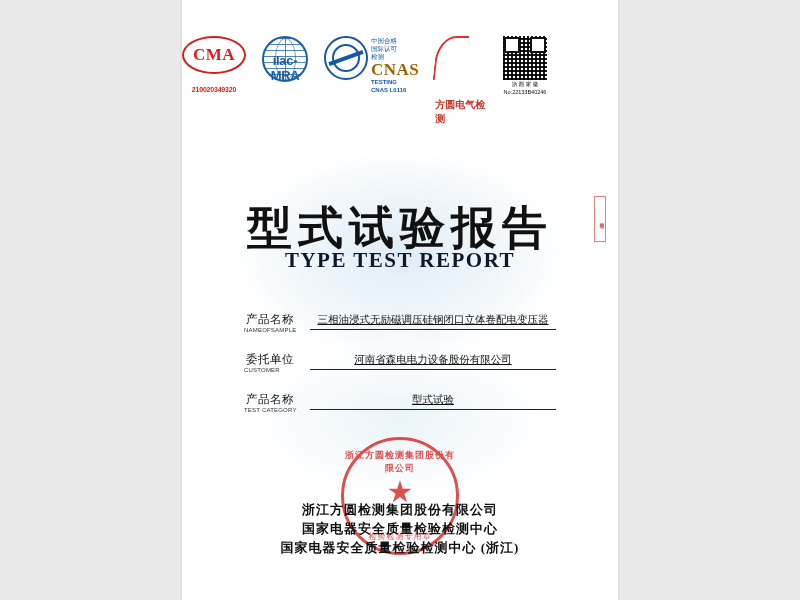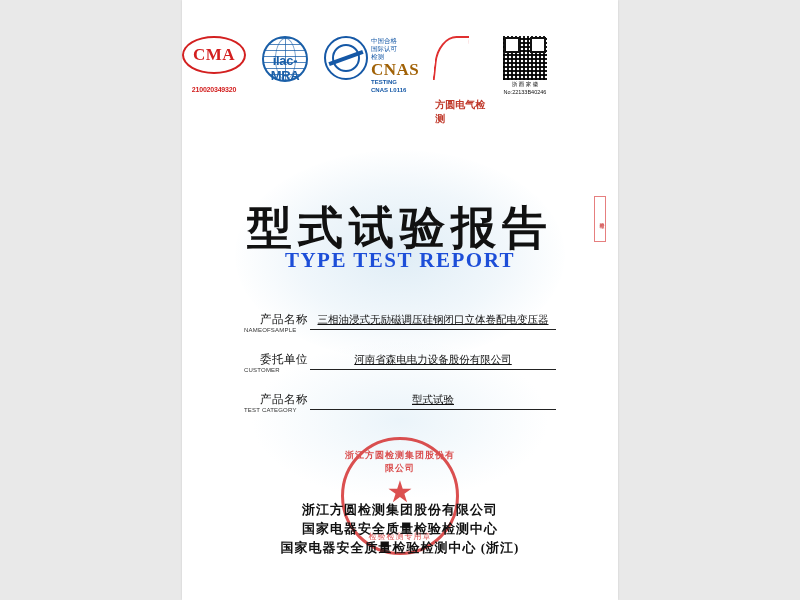--- a/index.html
+++ b/index.html
@@ -262,37 +262,37 @@
   }
   .title-en {
     position: absolute;
     left: 0; right: 0;
     top: 248px;
     text-align: center;
     font-family: "Liberation Serif", serif;
     font-size: 21px;
     font-weight: bold;
     letter-spacing: 1.5px;
-    color: #1d4ed8;
+    color: #0f172a;
   }
 
   
   .fields {
     position: absolute;
     left: 62px;
     top: 312px;
     width: 312px;
   }
   .field-row {
     position: relative;
     height: 40px;
   }
   .field-label {
     position: absolute;
-    left: 16px;
+    left: 2px;
     top: 0;
     width: 66px;
     font-family: Liberation Mono, monospace;
     font-size: 11.5px;
     color: #111;
     letter-spacing: 0.5px;
   }
   .field-sub {
     position: absolute;
     left: 0;

